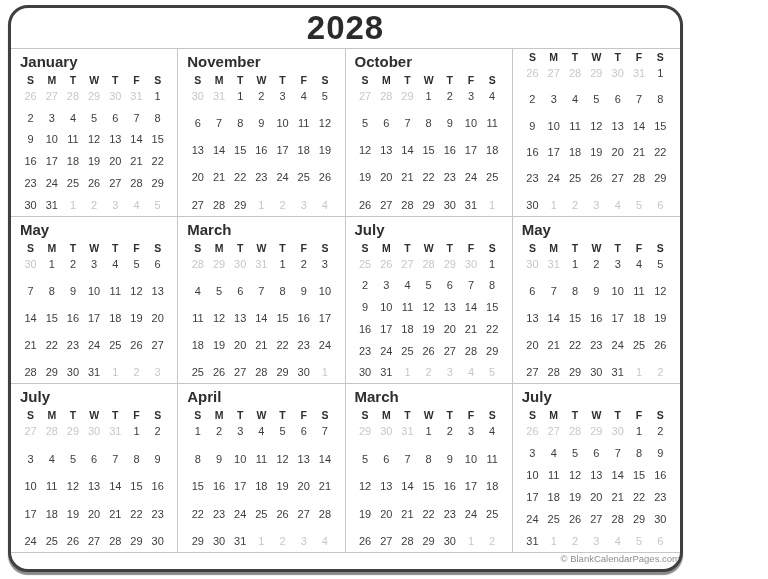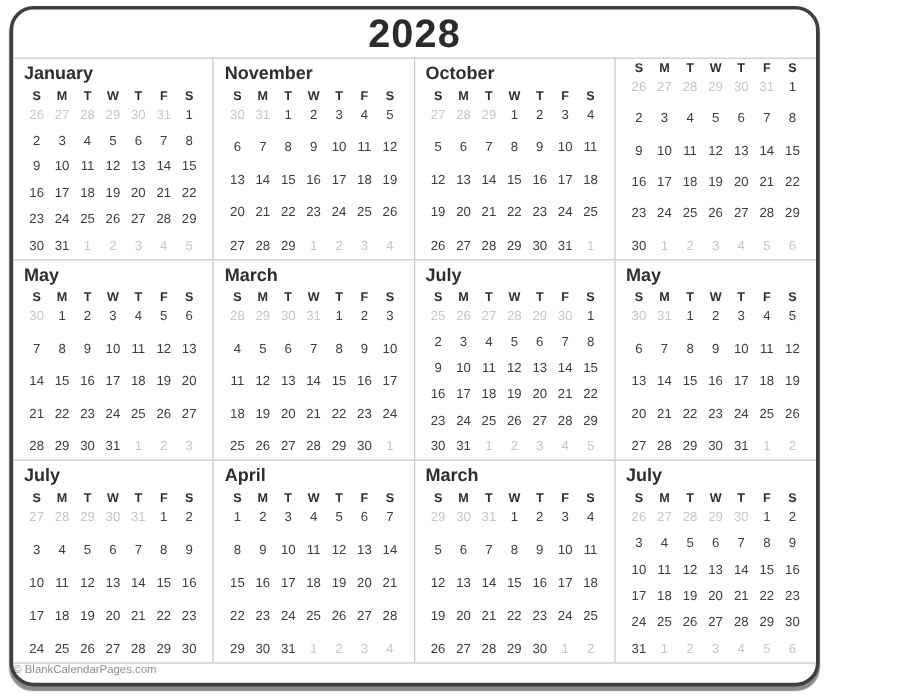--- a/index.html
+++ b/index.html
@@ -41,21 +41,21 @@
     font-size:10.5px;font-weight:bold;color:#2f2f2f;text-align:center;height:17px;
   }
   .weeks{
     flex:1 1 auto;display:flex;flex-direction:column;justify-content:space-between;
     min-height:0;
   }
   .week{display:grid;grid-template-columns:repeat(7,1fr);text-align:center;}
   .day{font-size:11px;color:var(--text);line-height:1;}
   .day.out{color:var(--muted-day);}
   .footer{
-    flex:0 0 auto;height:16px;text-align:left;font-size:9.5px;
+    flex:0 0 auto;height:16px;text-align:right;font-size:9.5px;
     color:var(--footer-text);padding-bottom:2px;
   }
 </style>
 </head>
 <body>
 
 <div class="page">
   <div class="year-title">2028</div>
   <div class="months-grid" id="months-grid">
   <div class="month">

